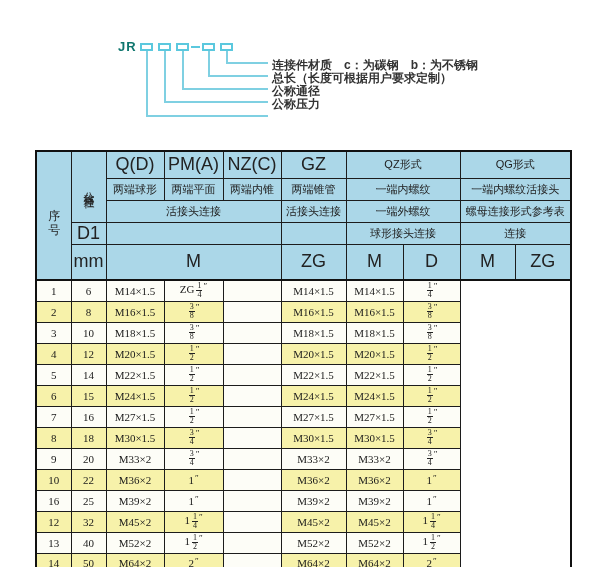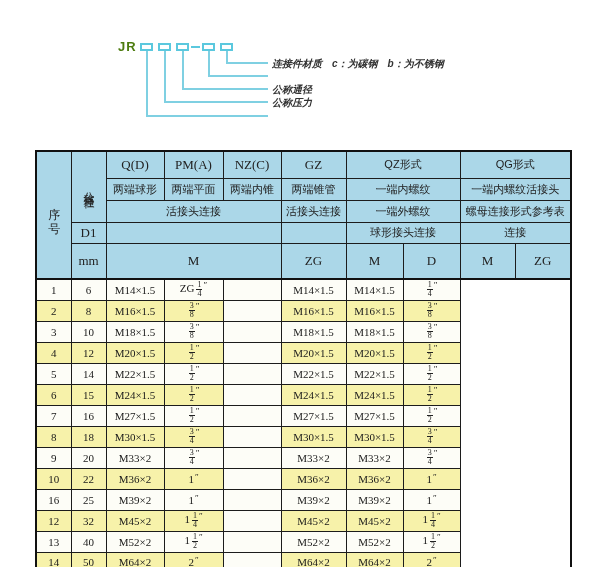--- a/index.html
+++ b/index.html
@@ -5,25 +5,25 @@
   * { margin:0; padding:0; box-sizing:border-box; }
   body { background:#ffffff; }
   #stage {
     position:relative; width:600px; height:567px; background:#ffffff;
     font-family:"Liberation Sans", sans-serif; color:#222;
   }
 
   
   .diag-title { position:absolute; left:112px; top:21px; font-size:13px; font-weight:bold; color:#333; }
   .diag-title .star { color:#2d9fc7; margin-right:2px; }
-  .code-prefix { position:absolute; left:118px; top:39px; font-size:13px; font-weight:bold; color:#4d7c0f; letter-spacing:1px; }
+  .code-prefix { position:absolute; left:118px; top:39px; font-size:13px; font-weight:bold; color:#0f766e; letter-spacing:1px; }
   .code-box { position:absolute; top:43px; width:13px; height:8px; background:#fff; border:2px solid #5bc8de; }
   .code-dash { position:absolute; top:46px; width:9px; height:2px; background:#5bc8de; }
   .connector { position:absolute; top:51px; border-left:2px solid #7fd0e2; border-bottom:2px solid #7fd0e2; }
-  .diag-label { position:absolute; left:272px; font-size:10px; font-weight:bold; color:#333; white-space:nowrap;font-style:italic; }
+  .diag-label { position:absolute; left:272px; font-size:12px; font-weight:bold; color:#333; white-space:nowrap; }
 
   
   .table-title {
     position:absolute; left:34px; top:123px; font-size:20px; font-weight:bold;
     font-style:italic; font-family:"DejaVu Serif", serif; color:#000; letter-spacing:2px;
   }
 
   
   table.ref {
     position:absolute; left:35px; top:150px; width:535px;
@@ -33,21 +33,21 @@
     border:1px solid #1c1c1c; text-align:center; vertical-align:middle;
     padding:0; overflow:hidden; font-weight:normal;
   }
   thead th { background:#abd7e8; font-size:11px; }
   thead { border-bottom:2px solid #111; }
   thead tr.r1 { height:27px; }
   thead tr.r2 { height:22px; }
   thead tr.r3 { height:22px; }
   thead tr.r4 { height:21px; }
   thead tr.r5 { height:36px; }
-  .lat { font-family:Liberation Serif, serif; font-size:13px; }
+  .lat { font-family:Liberation Sans, sans-serif; font-size:18px; }
   .vtext {
     writing-mode:vertical-rl; text-orientation:upright;
     display:inline-block; font-size:11px; letter-spacing:2px;
   }
   .vtext.seq-v { letter-spacing:16px; font-size:12px; }
 
   tbody tr { height:21px; }
   tbody td {
     background:#fdfdf7; font-family:"Liberation Serif", serif; font-size:11px; color:#1a1a1a;
   }
@@ -76,20 +76,21 @@
   <div class="code-box" style="left:202px"></div>
   <div class="code-box" style="left:220px"></div>
 
   <div class="connector" style="left:226px; width:42px;  height:13px;"></div>
   <div class="connector" style="left:208px; width:60px;  height:26px;"></div>
   <div class="connector" style="left:182px; width:86px;  height:39px;"></div>
   <div class="connector" style="left:164px; width:104px; height:52px;"></div>
   <div class="connector" style="left:146px; width:122px; height:66px;"></div>
 
   <div class="diag-label" style="top:57px">连接件材质　c：为碳钢　b：为不锈钢</div>
+  <div class="diag-label" style="top:70px">总长（长度可根据用户要求定制）</div>
   <div class="diag-label" style="top:83px">公称通径</div>
   <div class="diag-label" style="top:96px">公称压力</div>
 
 
   <table class="ref">
     <colgroup>
       <col style="width:35px">
         <col style="width:35px">
         <col style="width:58px">
         <col style="width:59px">

